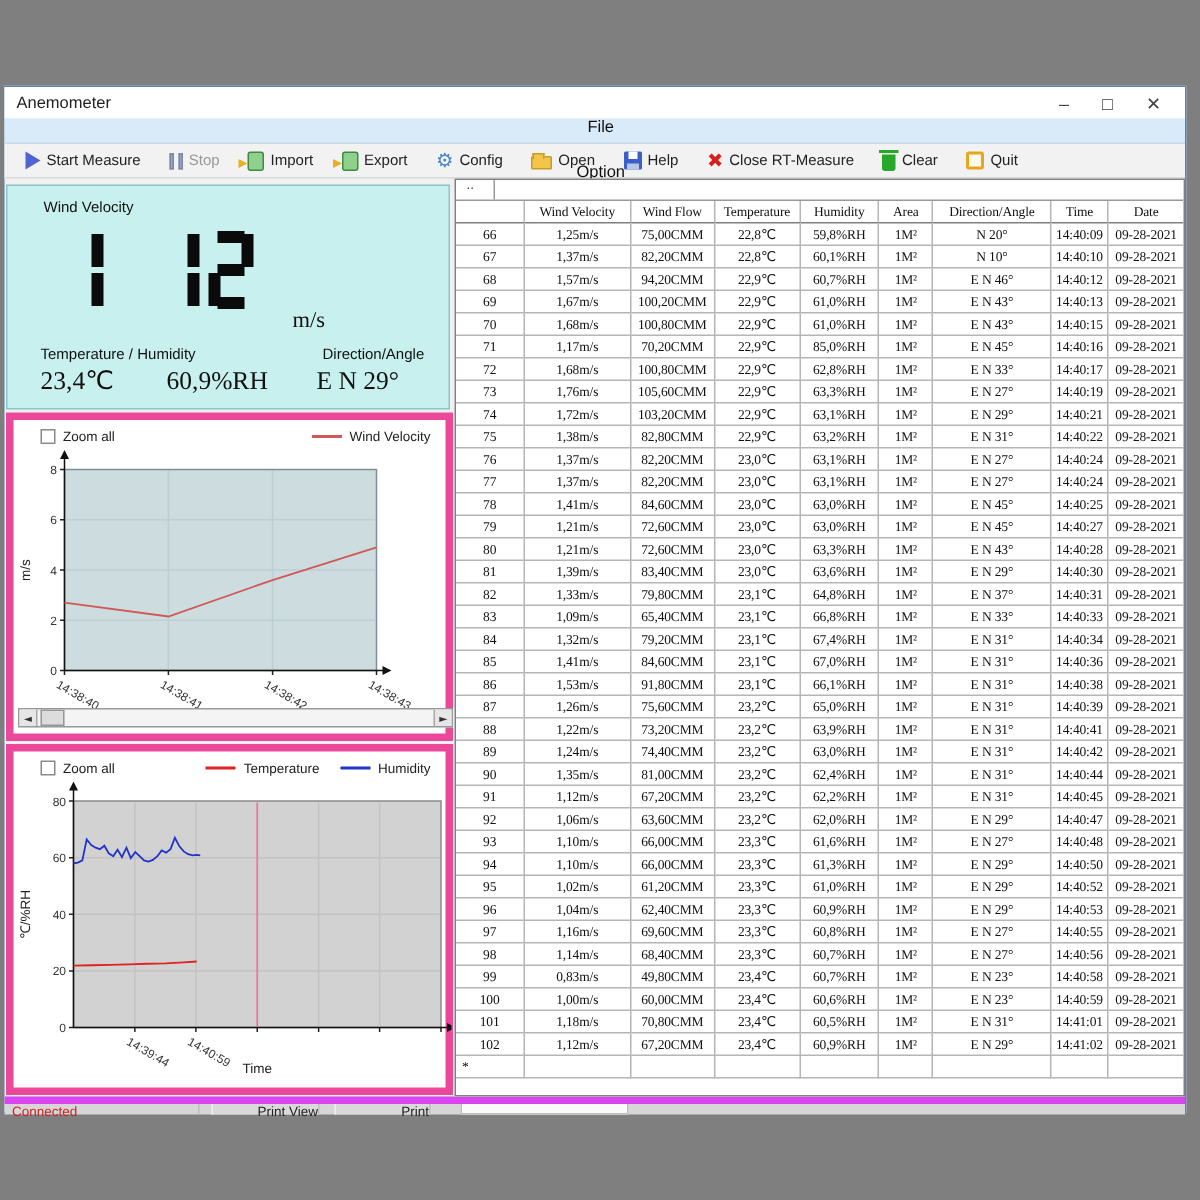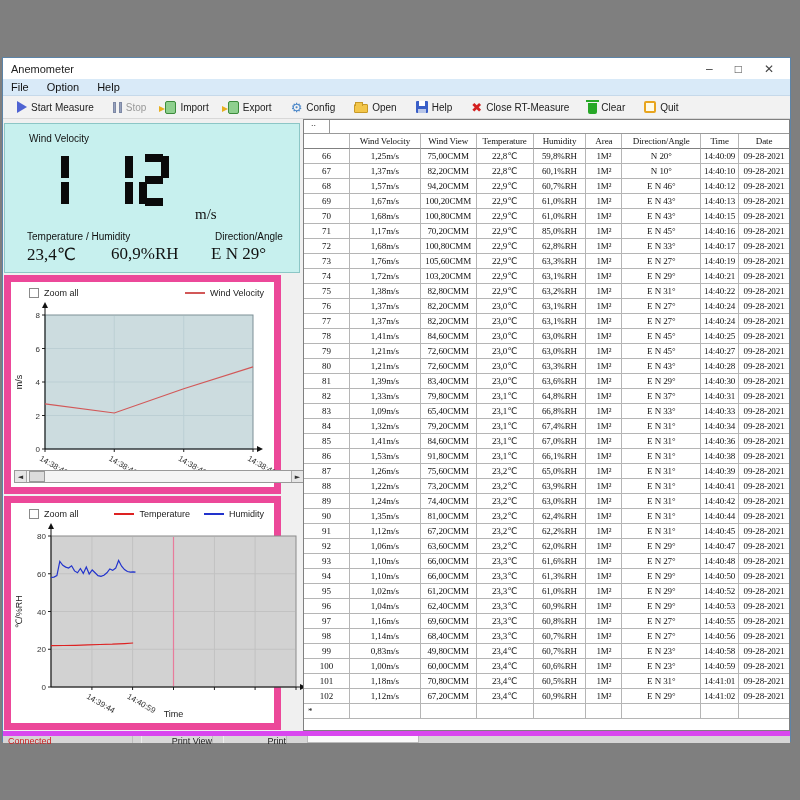--- a/index.html
+++ b/index.html
@@ -7,21 +7,21 @@
   .desktop { position:relative; width:800px; height:800px; background:#7f7f7f; }
   .window { position:absolute; left:2px; top:57px; width:789px; height:685px; background:#f0f0f0; border:1px solid #5c84a8; }
 
   
   .titlebar { height:21px; background:#ffffff; display:flex; align-items:center; padding:0 8px; }
   .titlebar .title { font-size:11px; color:#222; flex:1; }
   .wctrl { display:flex; gap:22px; padding-right:8px; }
   .wctrl span { font-size:12px; color:#444; cursor:default; }
 
   
-  .menubar { height:17px; background:#d9eaf8; border-bottom:1px solid #c6d9ea; display:flex; align-items:center; padding-left:8px; gap:18px; }
+  .menubar { height:17px; background:#d9eaf8; border-bottom:1px solid #c6d9ea; display:flex; align-items:center; padding-left:8px; gap:18px;flex-direction:column; }
   .menubar span { font-size:11px; color:#111; }
 
   
   .toolbar { height:23px; background:#f2f2f2; border-bottom:1px solid #d8d8d8; display:flex; align-items:center; padding-left:14px; gap:19px; }
   .tbtn { display:flex; align-items:center; gap:4px; font-size:10px; color:#222; white-space:nowrap; }
   .tbtn.disabled .tlabel { color:#999; }
   .ticon { display:inline-block; position:relative; }
   .i-start { width:0; height:0; border-left:10px solid #4f63d2; border-top:6px solid transparent; border-bottom:6px solid transparent; }
   .i-stop { width:9px; height:11px; }
   .i-stop i { position:absolute; width:3px; height:11px; background:#97a2bd; border:1px solid #7d88a5; }
@@ -46,21 +46,21 @@
   .lcd { position:absolute; left:1px; top:4px; width:296px; height:150px; background:#c7f0ee; border:1px solid #8cc6c6; }
   .lcd-label { position:absolute; left:24px; top:9px; font-size:10px; color:#111; }
   .lcd-svg { position:absolute; left:18px; top:26px; }
   .lcd-unit { position:absolute; left:190px; top:82px; font-family:"Liberation Serif","DejaVu Sans",serif; font-size:15px; color:#111; }
   .lcd-th-label { position:absolute; left:22px; top:107px; font-size:10px; color:#111; }
   .lcd-dir-label { position:absolute; left:210px; top:107px; font-size:10px; color:#111; }
   .lcd-val { position:absolute; top:120px; font-family:"Liberation Serif","DejaVu Sans",serif; font-size:17px; color:#111; }
   .lv-temp { left:22px; } .lv-hum { left:106px; } .lv-dir { left:206px; }
 
   
-  .chartpanel { position:absolute; left:1px; width:277px; background:#ffffff; border:7px solid #ec4899; }
+  .chartpanel { position:absolute; left:1px; width:298px; background:#ffffff; border:5px solid #ec4899; }
   .p1 { top:156px; height:219px; }
   .p2 { top:377px; height:234px; }
   .phead { height:20px; display:flex; align-items:center; justify-content:space-between; padding:2px 10px 0 18px; font-size:9px; color:#222; }
   .cbxrow { display:flex; align-items:center; gap:5px; }
   .cbx { width:10px; height:10px; background:#fff; border:1px solid #8a8a8a; display:inline-block; }
   .legend { display:flex; align-items:center; gap:14px; }
   .lentry { display:flex; align-items:center; gap:5px; }
   .lsample { width:20px; height:0; border-top:2px solid #cc3333; display:inline-block; }
   svg text.tick { font:8px "Liberation Sans", sans-serif; fill:#333; }
   svg text.alabel { font:9px "Liberation Sans", sans-serif; fill:#222; }
@@ -290,21 +290,21 @@
           </svg>
       </div>
 
       <div class="tablewrap">
         <div class="corner-strip">
           <div class="corner-cell">..</div>
         </div>
         <div class="thead" id="thead">
             <div class="tcell hc c0"></div>
             <div class="tcell hc c1">Wind Velocity</div>
-            <div class="tcell hc c2">Wind View</div>
+            <div class="tcell hc c2">Wind Flow</div>
             <div class="tcell hc c3">Temperature</div>
             <div class="tcell hc c4">Humidity</div>
             <div class="tcell hc c5">Area</div>
             <div class="tcell hc c6">Direction/Angle</div>
             <div class="tcell hc c7">Time</div>
             <div class="tcell hc c8">Date</div>
           </div>
         <div id="tbody">
             <div class="trow">
               <div class="tcell c0">66</div>

